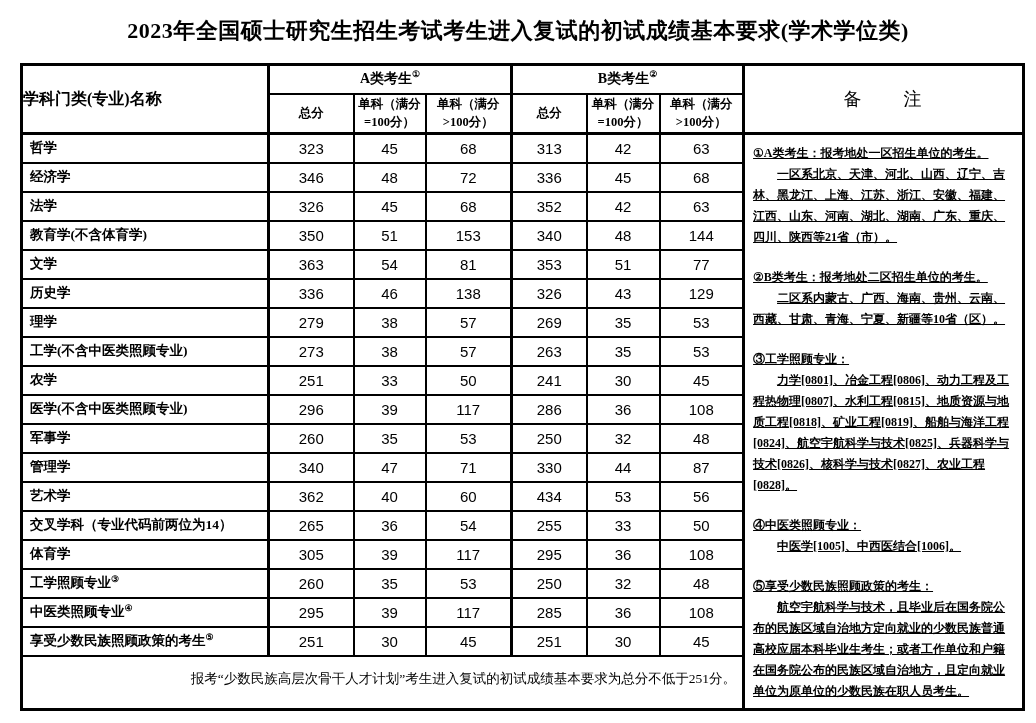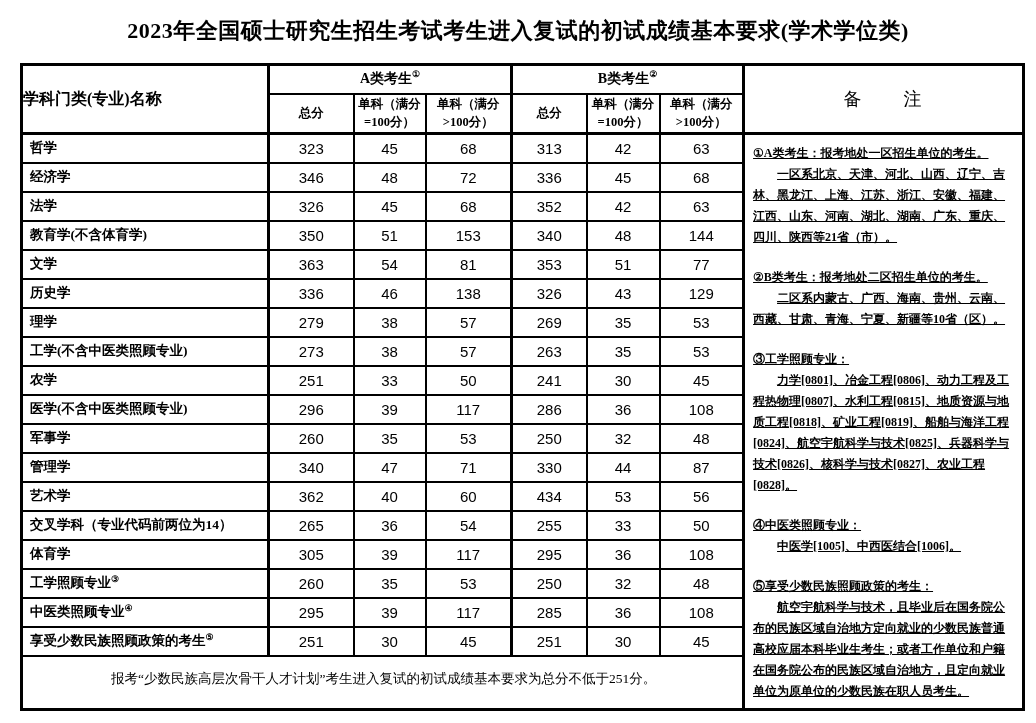--- a/index.html
+++ b/index.html
@@ -42,21 +42,21 @@
     font-size: 15px;
   }
   sup { font-size: 9px; line-height: 0; }
   td.remarks-cell { vertical-align: top; padding: 8px 9px 6px 8px; }
   .notes p { margin: 0; font-size: 12px; font-weight: bold; line-height: 21px; text-align: left; text-decoration: underline; }
   .notes p.note-body { text-indent: 2em; }
   .notes p.note-lead { margin-top: 0; }
   .notes p.note-lead + .note-body { margin-top: 0; }
   .notes p.note-lead:not(:first-child) { margin-top: 19px; }
   td.cell-footer {
-    height: 50px; text-align: center; vertical-align: middle;
+    height: 50px; text-align: right; vertical-align: middle;
     font-size: 13.5px; padding: 2px 6px 8px 8px;
   }
 </style>
 </head>
 <body>
 
 <div class="title">2023年全国硕士研究生招生考试考生进入复试的初试成绩基本要求(学术学位类)</div>
 
 <table class="score-table">
   <colgroup>

